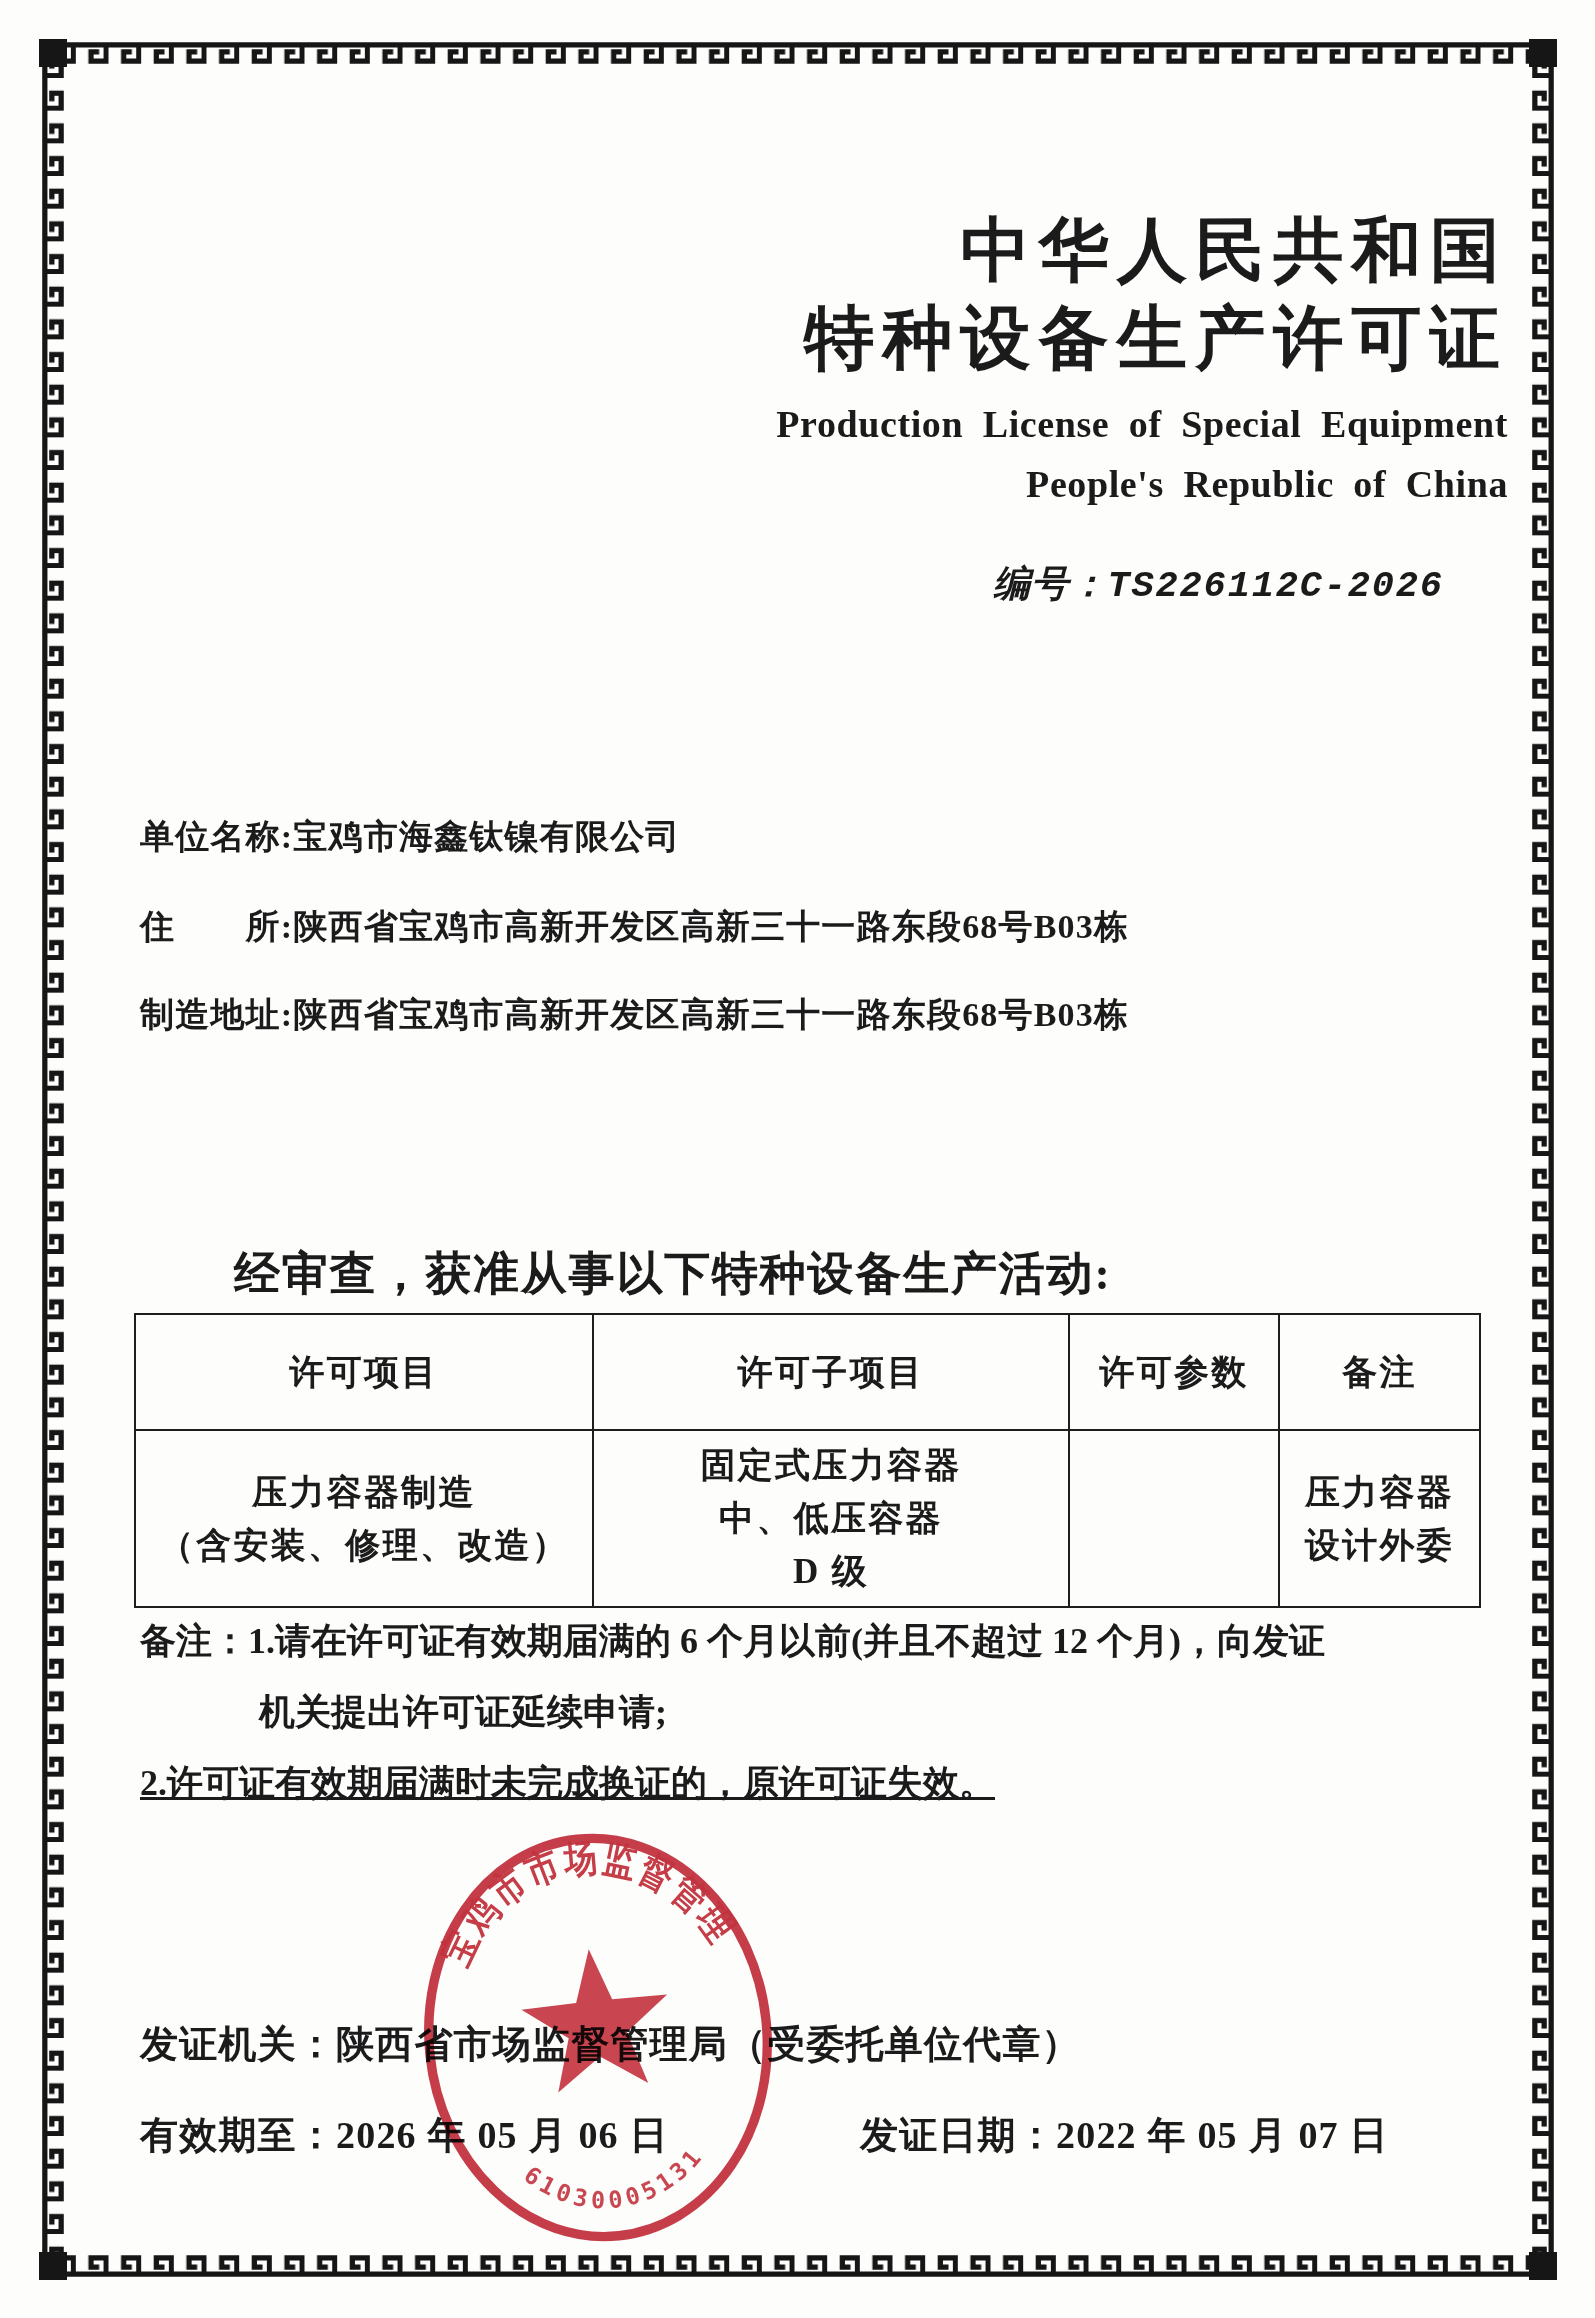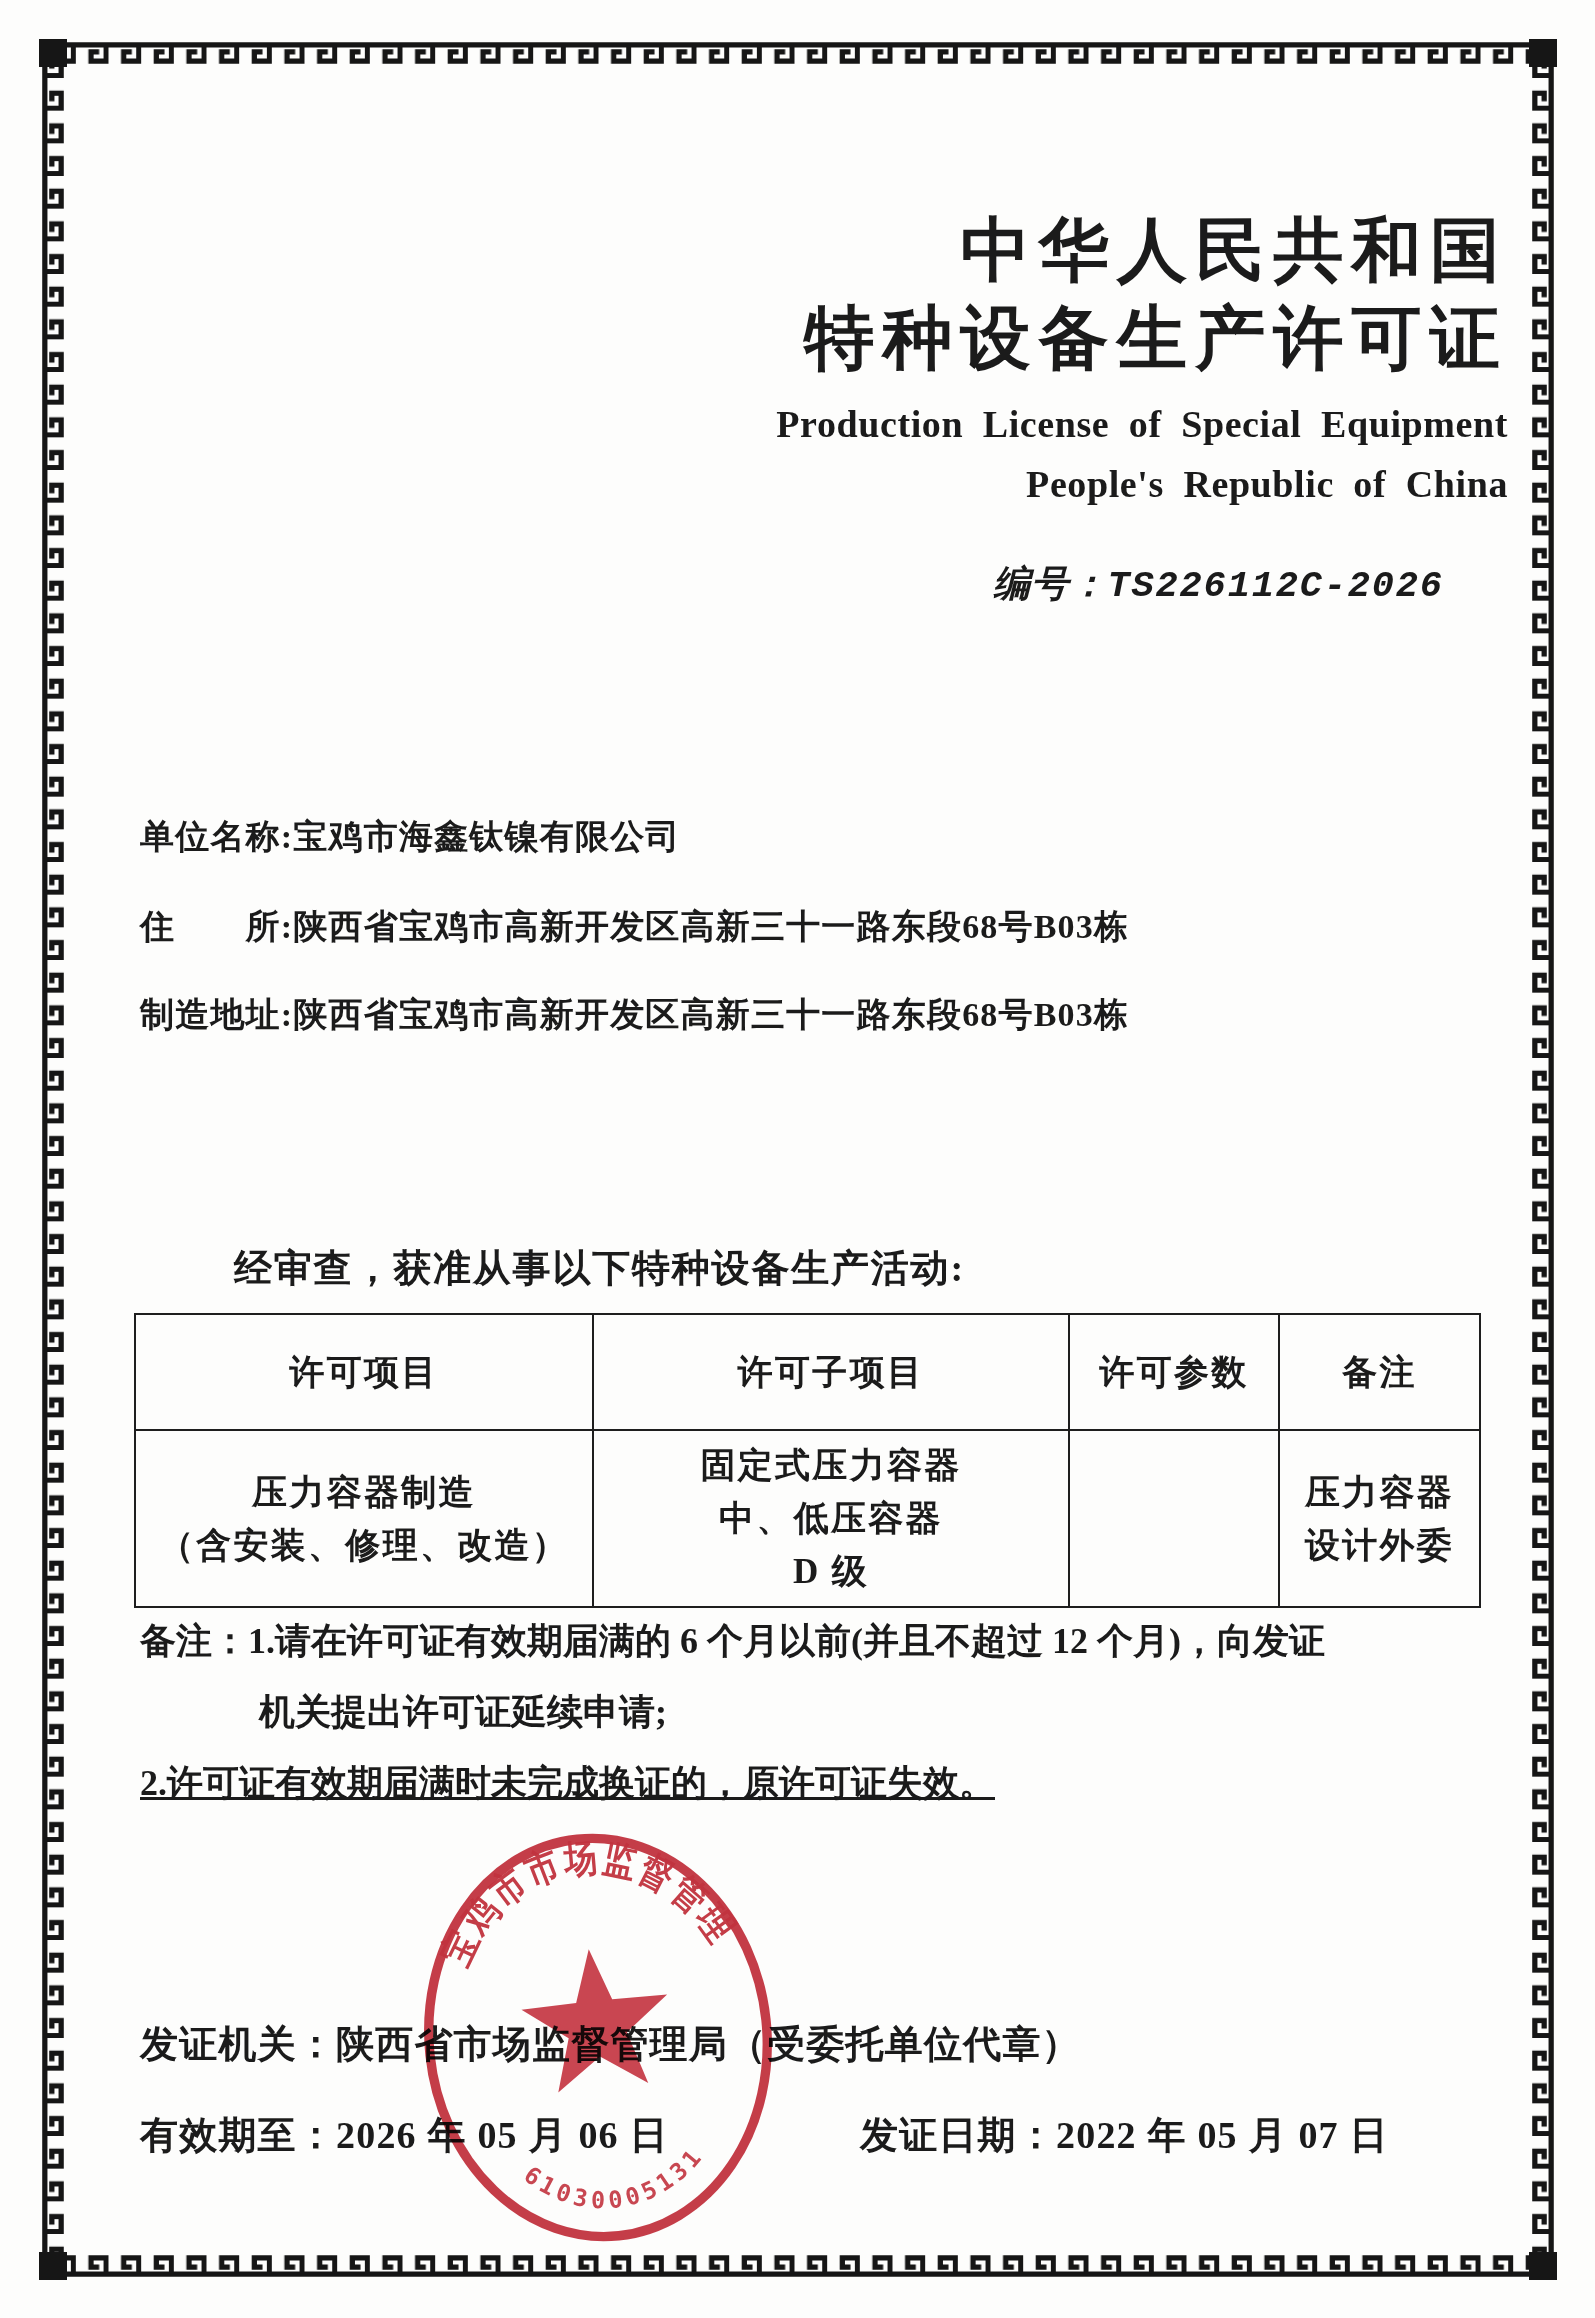--- a/index.html
+++ b/index.html
@@ -33,21 +33,21 @@
     position:absolute;left:993px;top:559px;
     font-size:37px;font-weight:700;letter-spacing:1.2px;white-space:nowrap;font-style:italic;
   }
   .license-no .num{font-family:"Liberation Mono","DejaVu Sans Mono",monospace;font-weight:700;letter-spacing:1.8px;}
   
   .info{position:absolute;left:140px;font-size:34px;font-weight:600;letter-spacing:1.2px;white-space:nowrap;}
   .info.company{top:814px;}
   .info.address{top:904px;}
   .info.mfg{top:992px;}
   
-  .intro{position:absolute;left:234px;top:1243px;font-size:38px;font-weight:700;letter-spacing:1.8px;}
+  .intro{position:absolute;left:234px;top:1243px;font-size:46px;font-weight:700;letter-spacing:1.8px;}
   
   table.lic{
     position:absolute;left:134px;top:1313px;width:1345px;
     border-collapse:collapse;table-layout:fixed;
   }
   table.lic th,table.lic td{
     border:2.9px solid #1e1e1e;text-align:center;vertical-align:middle;
     font-size:35px;font-weight:700;letter-spacing:2.3px;padding:8px;
   }
   table.lic th{height:116px;}

